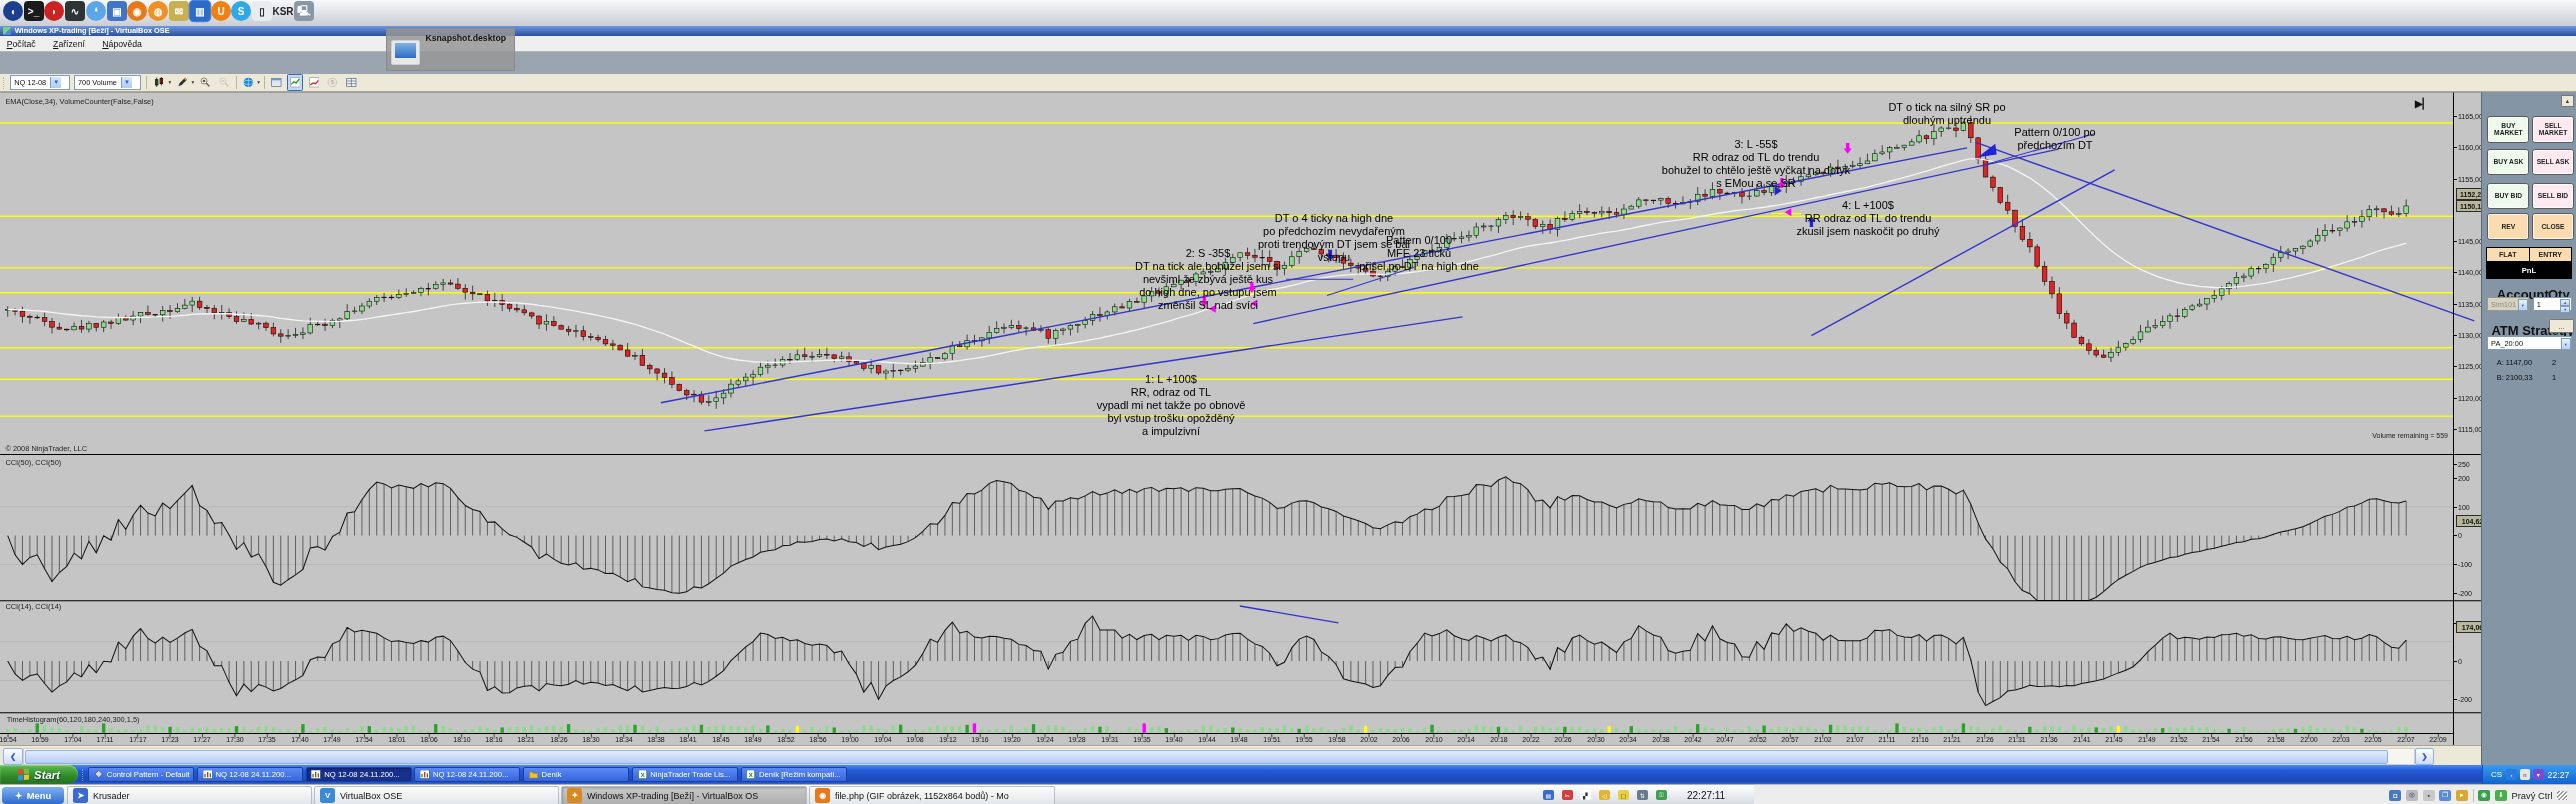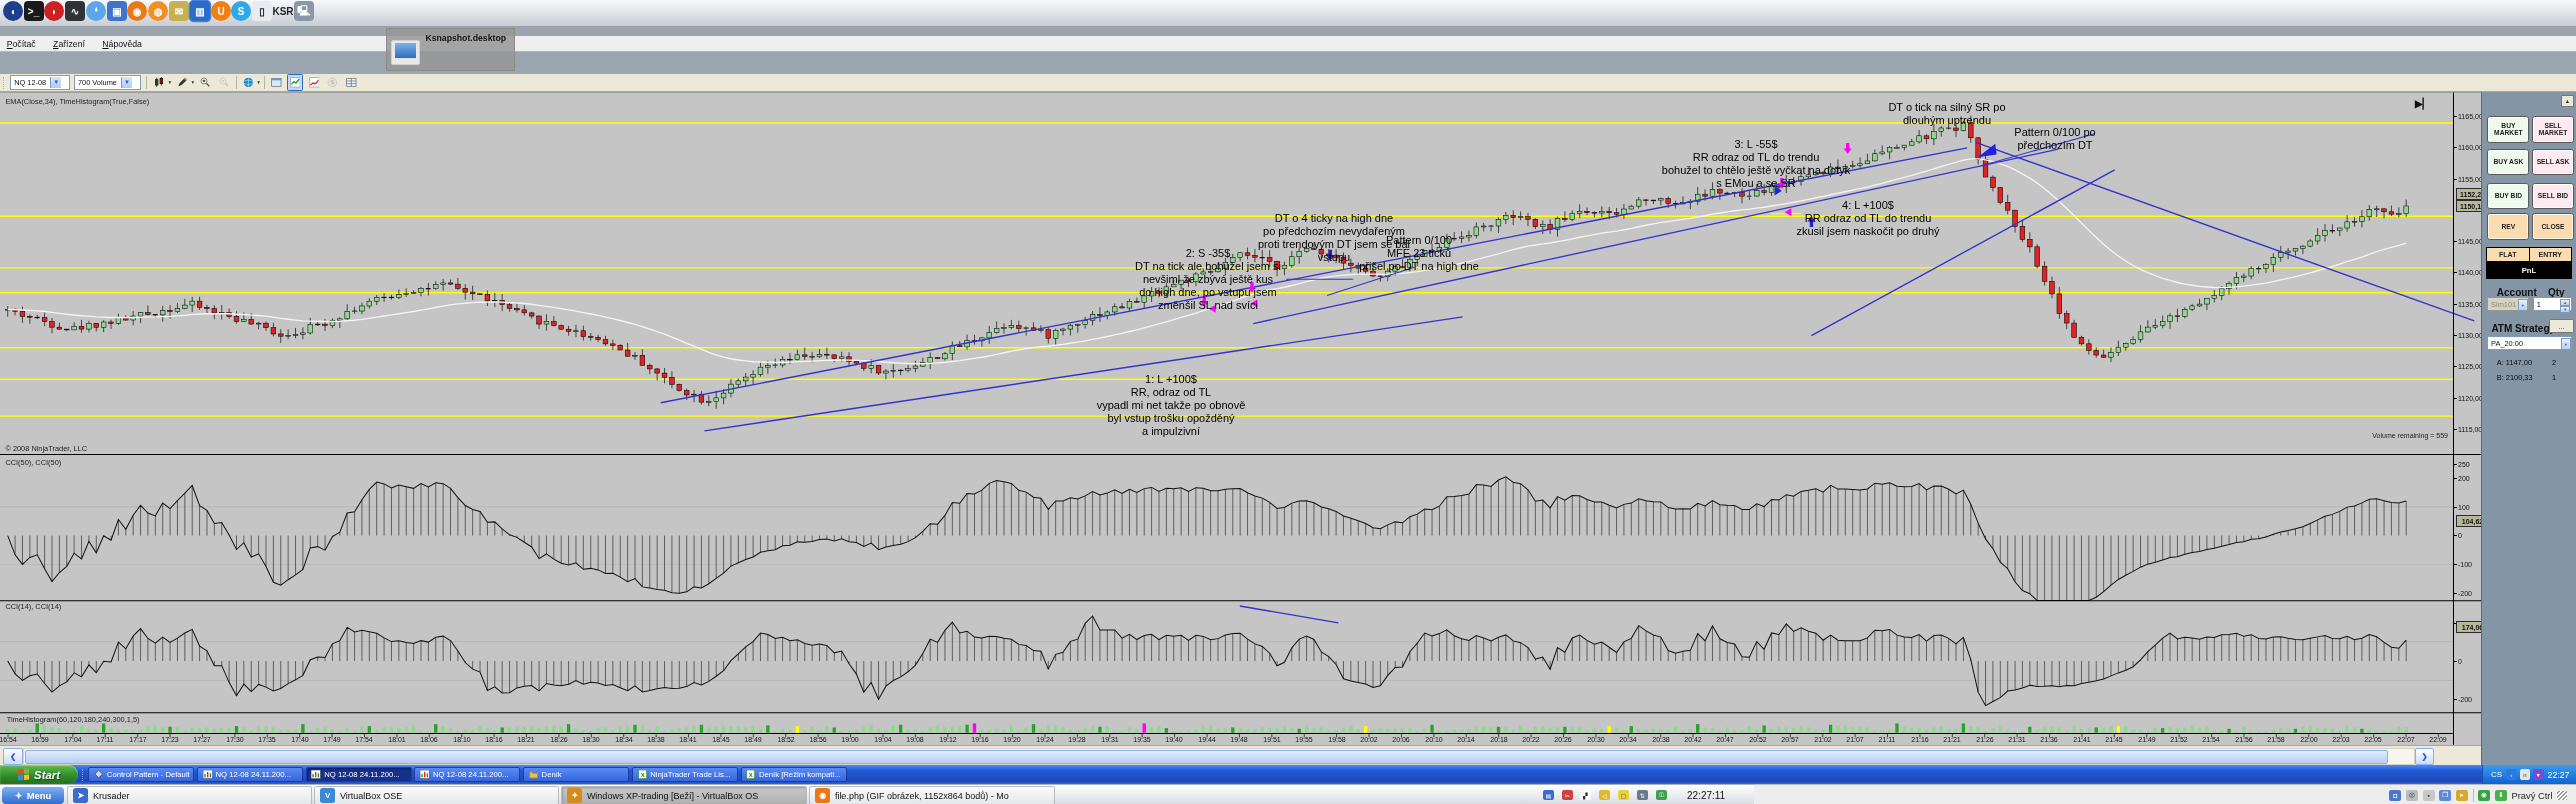--- a/index.html
+++ b/index.html
@@ -52,21 +52,21 @@
   .trade-panel{left:2481px;top:92px;width:95px;height:673px;background:#8495a6;border-left:1.3px solid #5c6a78;box-sizing:border-box;}
   .tp-btn{position:absolute;width:40px;border:0.7px solid #5a5a5a;border-radius:2.7px;font-size:6.7px;font-weight:bold;color:#222;display:flex;align-items:center;justify-content:center;text-align:center;line-height:1.15;box-shadow:inset 0 0 0 0.7px #fff;}
   .buy{background:#eefaec;}
   .sell{background:#fdeaf0;}
   .flat{background:#fbdcb0;}
   .collapse-btn{position:absolute;right:2px;top:3.4px;width:11.4px;height:9.4px;background:#ece9d8;border:0.7px solid #777;font-size:5.4px;display:flex;align-items:center;justify-content:center;color:#333;}
   .fe-row{position:absolute;left:4px;top:155px;width:86px;height:14.8px;border:1.3px solid #000;display:flex;box-sizing:border-box;}
   .fe-cell{flex:1;background:#fbdcb0;font-size:7px;font-weight:bold;color:#222;display:flex;align-items:center;justify-content:center;}
   .fe-cell+.fe-cell{border-left:1.3px solid #000;}
   .pnl{position:absolute;left:4px;top:170px;width:86px;height:17px;background:#000;color:#fff;font-weight:bold;font-size:7.7px;display:flex;align-items:center;justify-content:center;box-sizing:border-box;}
-  .tp-label{position:absolute;font-size:10px;font-weight:bold;color:#101010;}
+  .tp-label{position:absolute;font-size:13px;font-weight:bold;color:#101010;}
   .tp-field{position:absolute;height:14px;border:0.7px solid #7f9db9;font-size:7.4px;display:flex;align-items:center;padding-left:2.7px;box-sizing:border-box;background:#fff;color:#111;}
   .tp-field.disabled{background:#d6d2c2;color:#8a8a7a;border-color:#9a9a8a;}
   .spin{position:absolute;right:0.7px;top:0.7px;width:10px;height:11.4px;display:flex;flex-direction:column;}
   .spin div{flex:1;background:linear-gradient(#e8f0fc,#b8cff2);border:0.7px solid #7f9db9;font-size:4px;color:#245edb;display:flex;align-items:center;justify-content:center;}
   .dots-btn{position:absolute;width:23px;height:12px;background:#ece9d8;border:0.7px solid #777;border-radius:1.3px;font-size:6.7px;display:flex;align-items:center;justify-content:center;color:#222;}
   .tp-quote{position:absolute;font-size:7.4px;color:#0a0a0a;}
   
   .scroll-row{left:0;top:745px;width:2481px;height:20px;background:#ece9d8;border-top:0.7px solid #aca899;}
   .sbtn{position:absolute;top:2px;width:17.4px;height:15.4px;background:linear-gradient(#fdfefe,#cfdcf5);border:0.7px solid #8cb0f8;border-radius:2px;color:#2a5ad4;font-size:7.4px;font-weight:bold;display:flex;align-items:center;justify-content:center;}
   .strack{position:absolute;left:23px;top:2px;width:2390px;height:15.4px;background:#f6f5ef;border:0.7px solid #d5d2c2;}
@@ -110,20 +110,24 @@
       <div class="dock-ico" style="left: 148px; background: rgb(240, 144, 32); border-radius: 50%;">◍</div>
       <div class="dock-ico" style="left: 169px; background: rgb(200, 176, 80);">✉</div>
       <div class="dock-ico" style="left: 190px; background: rgb(43, 108, 200); box-shadow: rgb(74, 128, 216) 0px 0px 0px 1.3px;">▥</div>
       <div class="dock-ico" style="left: 211px; background: rgb(240, 128, 16); border-radius: 50%;">U</div>
       <div class="dock-ico" style="left: 231px; background: rgb(48, 168, 232); border-radius: 50%;">S</div>
       <div class="dock-ico" style="left: 252px; background: rgb(232, 236, 240); color: rgb(34, 34, 34);">▯</div>
       <div class="dock-ico" style="left: 273px; background: transparent; color: rgb(34, 34, 34);">KSR</div>
       <div class="dock-ico" style="left: 294px; background: rgb(136, 152, 168);">🖳</div>
     </div>
 
+  <div class="abs vbox-title">
+    <span class="wicon"></span>
+    <span>Windows XP-trading [Beží] - VirtualBox OSE</span>
+  </div>
 
   <div class="abs vbox-menu" id="vboxmenu">
       <span class="menu-item">Počítač</span>
       <span class="menu-item">Zařízení</span>
       <span class="menu-item">Nápověda</span>
     </div>
 
   <div class="abs ksnap">
     <span class="mon"></span>
     <span class="klabel">Ksnapshot.desktop</span>
@@ -1962,21 +1966,21 @@
         <line x1="3248.1" y1="956" x2="3248.1" y2="962" stroke="#000" stroke-width="1"></line>
         <line x1="3296.4" y1="956" x2="3296.4" y2="962" stroke="#000" stroke-width="1"></line>
         <line x1="3344.7" y1="956" x2="3344.7" y2="962" stroke="#000" stroke-width="1"></line>
         <line x1="3393.0" y1="956" x2="3393.0" y2="962" stroke="#000" stroke-width="1"></line>
         <line x1="3441.3" y1="956" x2="3441.3" y2="962" stroke="#000" stroke-width="1"></line>
         <line x1="3489.6" y1="956" x2="3489.6" y2="962" stroke="#000" stroke-width="1"></line>
         <line x1="3537.9" y1="956" x2="3537.9" y2="962" stroke="#000" stroke-width="1"></line>
         <line x1="3586.2" y1="956" x2="3586.2" y2="962" stroke="#000" stroke-width="1"></line>
         <line x1="3634.5" y1="956" x2="3634.5" y2="962" stroke="#000" stroke-width="1"></line>
       </svg>
-    <div class="pane-label" style="left:5.4px;top:5.4px;">EMA(Close,34), TimeHistogram(True,False)</div>
+    <div class="pane-label" style="left:5.4px;top:5.4px;">EMA(Close,34), VolumeCounter(False,False)</div>
     <div class="pane-label" style="left:5.4px;top:352px;">© 2008 NinjaTrader, LLC</div>
     <div class="volrem" style="top:340px;left:2294px;">Volume remaining = 559</div>
     <div class="pane-label" style="left:5.4px;top:366px;">CCI(50), CCI(50)</div>
     <div class="pane-label" style="left:5.4px;top:510px;">CCI(14), CCI(14)</div>
     <div class="pane-label" style="left:6.7px;top:623px;">TimeHistogram(60,120,180,240,300,1,5)</div>
     <div class="goend" style="left:2415px;top:6px;">▶▏</div>
   <div class="axis-label" style="top: 23.5px;">1165,00</div>
       <div class="axis-tick" style="top: 23.5px;"></div>
       <div class="axis-label" style="top: 55px;">1160,00</div>
       <div class="axis-tick" style="top: 55px;"></div>

